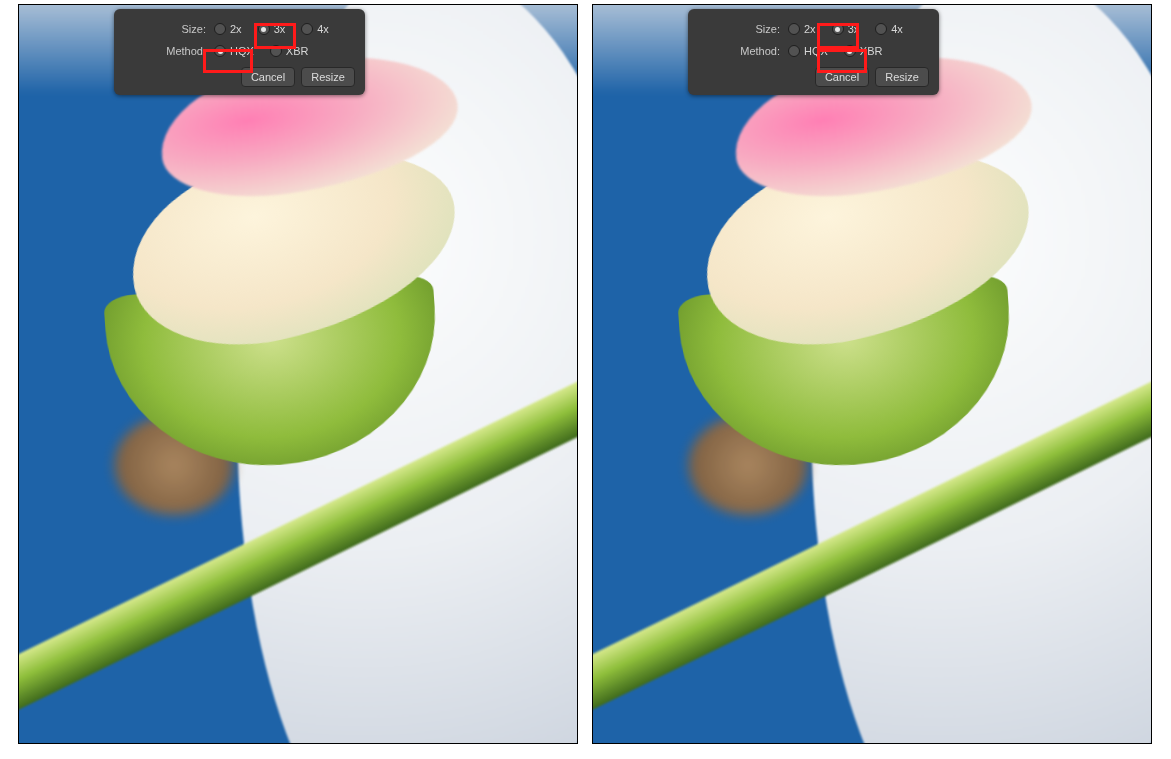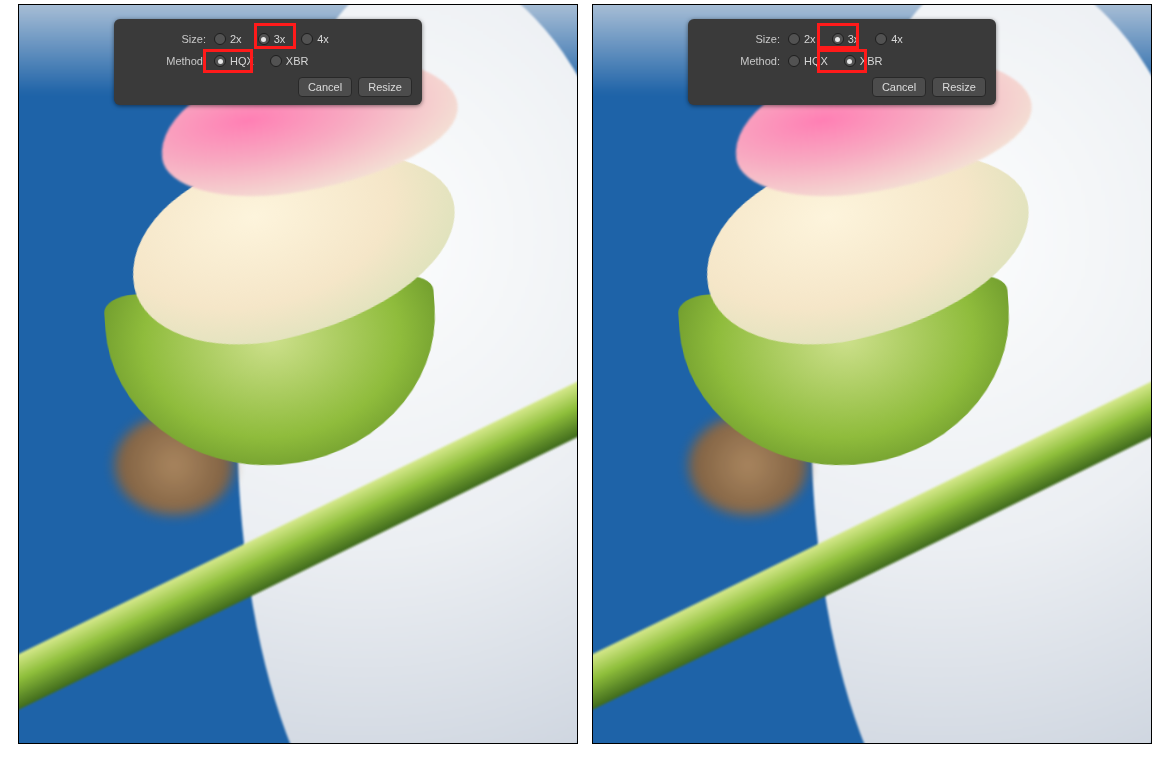--- a/index.html
+++ b/index.html
@@ -98,23 +98,23 @@
     left: -30px;
     width: 640px;
     height: 120px;
     background: linear-gradient(180deg, #d4dbe4 0%, rgba(255,255,255,0) 100%);
     filter: blur(3px);
   }
 
   
   .dialog {
     position: absolute;
-    top: 14px;
+    top: 4px;
     left: 95px;
-    width: 308px;
+    width: 251px;
     background: #3a3a3a;
     border-radius: 6px;
     padding: 14px 10px 8px 10px;
     box-shadow: 0 1px 4px rgba(0,0,0,0.5);
   }
   .dlg-row {
     display: flex;
     align-items: center;
     margin-bottom: 10px;
   }

